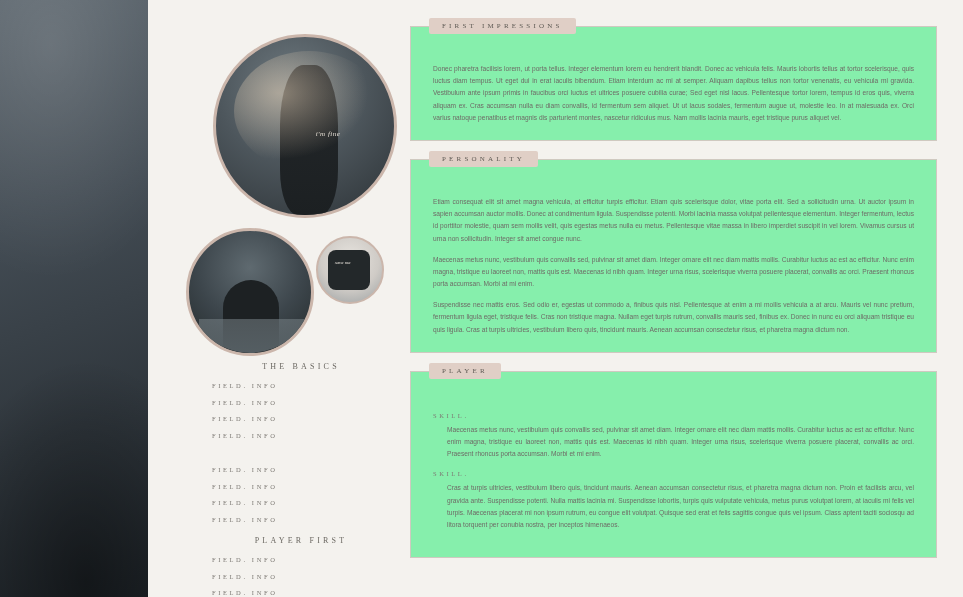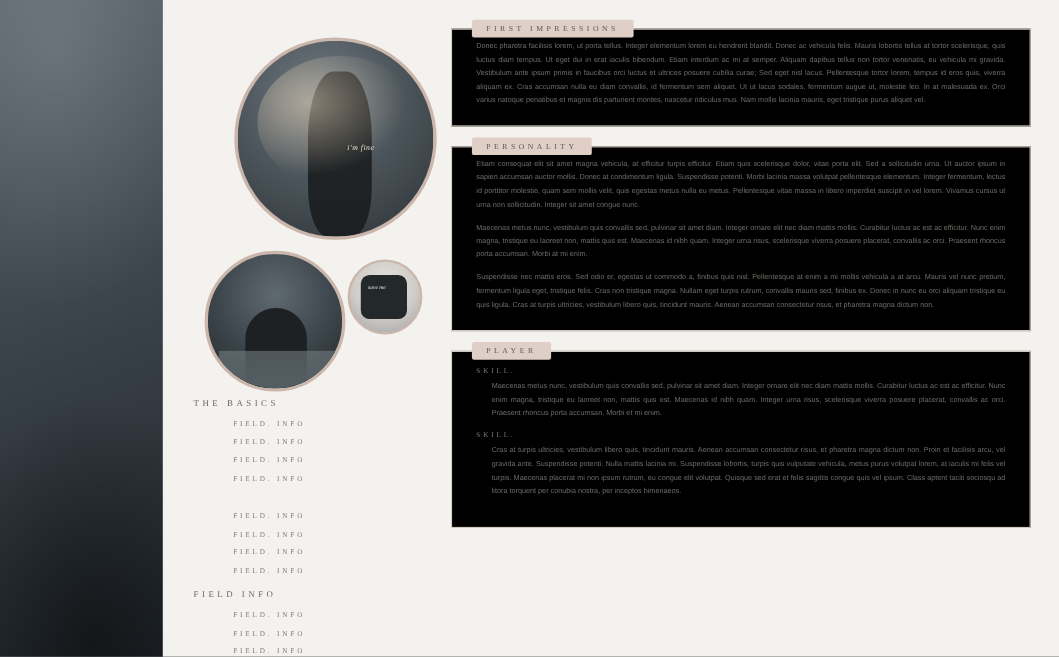--- a/index.html
+++ b/index.html
@@ -82,44 +82,44 @@
   .photo-3:before{
     content:"";position:absolute;left:16%;top:18%;width:42px;height:40px;border-radius:8px;
     background:#23282a;
   }
   .photo-3 .tee3{
     position:absolute;left:26%;top:34%;font-size:5px;color:#efe9e1;
     font-family:"Liberation Serif", serif;font-style:italic;
   }
 
   .sec-title{
-    font-size:8px;letter-spacing:3.2px;color:#6b6862;
+    text-align:center;font-size:8px;letter-spacing:3.2px;color:#6b6862;
     font-family:"Liberation Serif", serif;
   }
   .basics-title{position:absolute;left:0;top:344px;width:250px;}
   .player-title{position:absolute;left:0;top:518px;width:250px;}
 
   .field-list{position:absolute;left:36px;}
   .field-row{
     font-size:6.5px;letter-spacing:2.6px;color:#7d7a74;
     font-family:"Liberation Serif", serif;
     margin-bottom:9.5px;white-space:nowrap;
   }
   .fl-a{top:364px;}
   .fl-b{top:448px;}
   .fl-c{top:538px;}
 
   
   .col-right{position:absolute;left:262px;top:26px;width:527px;}
   .panel{
     position:relative;
     border:1px solid #cfc9c0;
-    background:#000000;
+    background:#86efac;
     margin-bottom:18px;
-    padding:10px 22px 16px 22px;
+    padding:36px 22px 16px 22px;
     box-sizing:border-box;
   }
   .panel-label{
     position:absolute;left:18px;top:-9px;
     background:#e0cfc6;
     color:#5e5a54;
     font-size:7px;letter-spacing:3.2px;
     font-family:"Liberation Serif", serif;
     padding:4px 13px;
     border-radius:2px;
@@ -176,21 +176,21 @@
         <div class="field-row">FIELD. INFO</div>
       </div>
 
       <div class="field-list fl-b" style="top:448px;">
         <div class="field-row">FIELD. INFO</div>
         <div class="field-row">FIELD. INFO</div>
         <div class="field-row">FIELD. INFO</div>
         <div class="field-row">FIELD. INFO</div>
       </div>
 
-      <div class="sec-title player-title">FIELD INFO</div>
+      <div class="sec-title player-title">PLAYER FIRST</div>
 
       <div class="field-list fl-c" style="top:538px;">
         <div class="field-row">FIELD. INFO</div>
         <div class="field-row">FIELD. INFO</div>
         <div class="field-row">FIELD. INFO</div>
 
       </div>
 
     </div>
 

